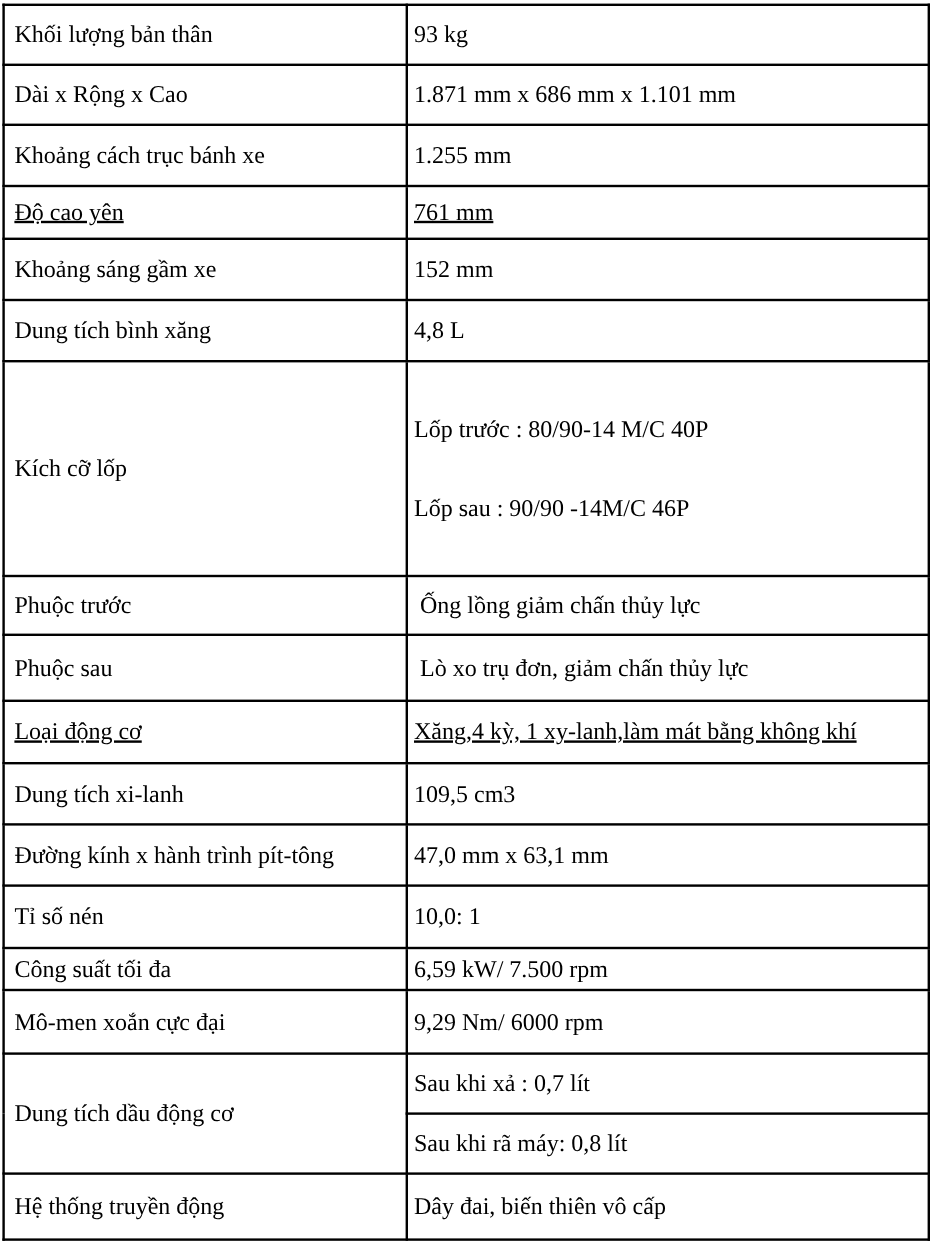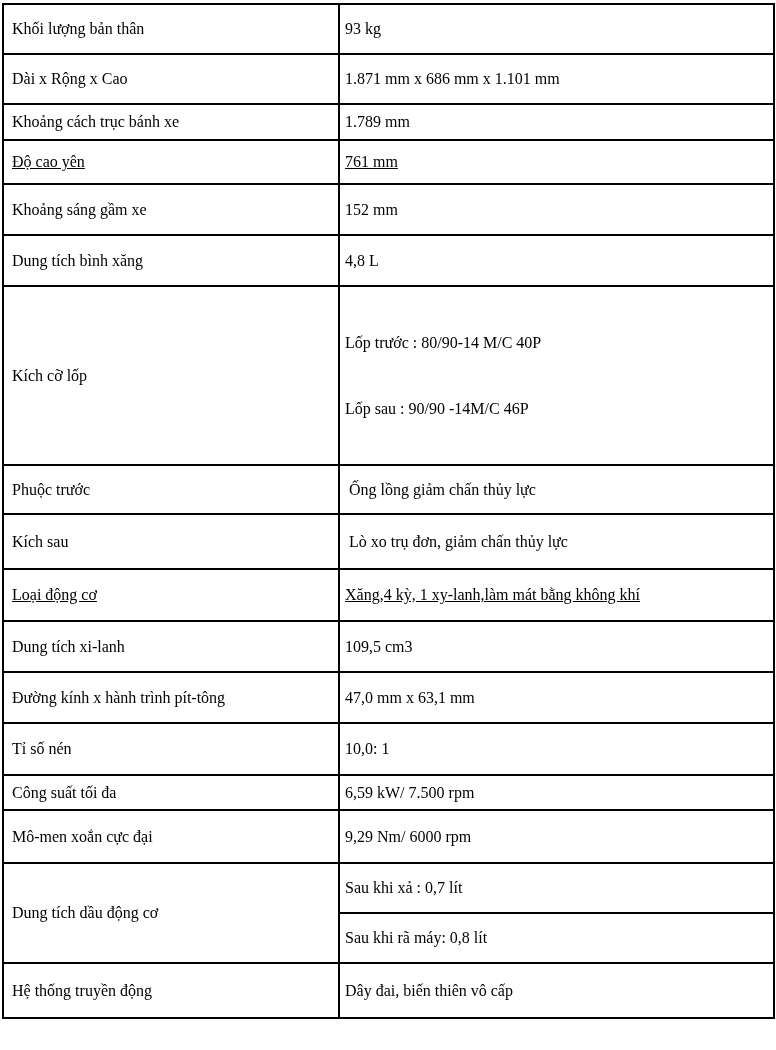--- a/index.html
+++ b/index.html
@@ -19,31 +19,31 @@
     border-collapse: collapse;
     table-layout: fixed;
     margin: 3px 0 0 2px;
     width: 771px;
   }
   table.spec col.c-label { width: 336px; }
   table.spec col.c-value { width: 435px; }
   table.spec td {
     border: 2px solid #000000;
     vertical-align: middle;
-    font-size: 16px;
+    font-size: 20px;
     line-height: 20px;
     padding: 2px 6px 2px 8px;
     white-space: pre-wrap;
     overflow: hidden;
   }
   table.spec td.value { padding-left: 5px; }
   
   tr.r1  { height: 50px; }
   tr.r2  { height: 50px; }
-  tr.r3  { height: 36px; }
+  tr.r3  { height: 51px; }
   tr.r4  { height: 44px; text-decoration: underline; }
   tr.r5  { height: 51px; }
   tr.r6  { height: 51px; }
   tr.r7  { height: 77px; }
   tr.r8  { height: 49px; }
   tr.r9  { height: 55px; }
   tr.r10 { height: 52px; text-decoration: underline; }
   tr.r11 { height: 51px; }
   tr.r12 { height: 51px; margin-top: 44px; }
   tr.r13 { height: 52px; }
@@ -70,21 +70,21 @@
       <tr class="r1">
         <td class="label">Khối lượng bản thân</td>
         <td class="value">93 kg</td>
       </tr>
       <tr class="r2">
         <td class="label">Dài x Rộng x Cao</td>
         <td class="value">1.871 mm x 686 mm x 1.101 mm</td>
       </tr>
       <tr class="r3">
         <td class="label">Khoảng cách trục bánh xe</td>
-        <td class="value">1.789 mm</td>
+        <td class="value">1.255 mm</td>
       </tr>
       <tr class="r4">
         <td class="label">Độ cao yên</td>
         <td class="value">761 mm</td>
       </tr>
       <tr class="r5">
         <td class="label">Khoảng sáng gầm xe</td>
         <td class="value">152 mm</td>
       </tr>
       <tr class="r6">
@@ -96,21 +96,21 @@
         <td class="value vt value-lines" style="padding-top:3px">
           <div>Lốp trước : 80/90-14 M/C 40P</div>
           <div>Lốp sau : 90/90 -14M/C 46P</div>
         </td>
       </tr>
       <tr class="r8">
         <td class="label">Phuộc trước</td>
         <td class="value"> Ống lồng giảm chấn thủy lực</td>
       </tr>
       <tr class="r9">
-        <td class="label">Kích sau</td>
+        <td class="label">Phuộc sau</td>
         <td class="value"> Lò xo trụ đơn, giảm chấn thủy lực</td>
       </tr>
       <tr class="r10">
         <td class="label">Loại động cơ</td>
         <td class="value">Xăng,4 kỳ, 1 xy-lanh,làm mát bằng không khí</td>
       </tr>
       <tr class="r11">
         <td class="label">Dung tích xi-lanh</td>
         <td class="value">109,5 cm3</td>
       </tr>

